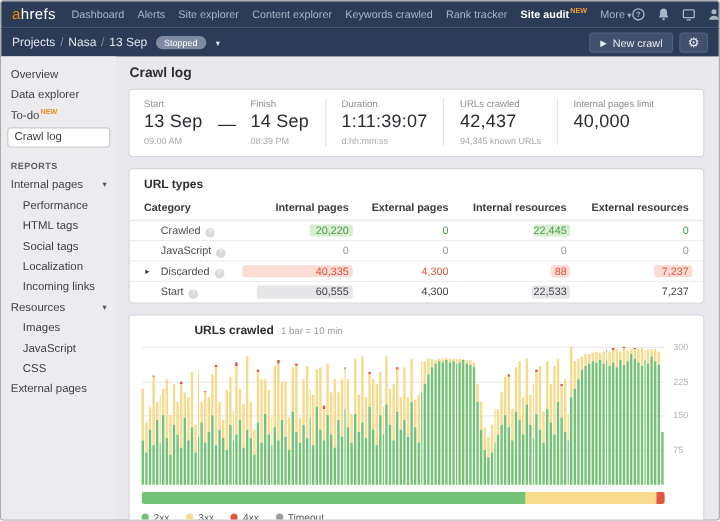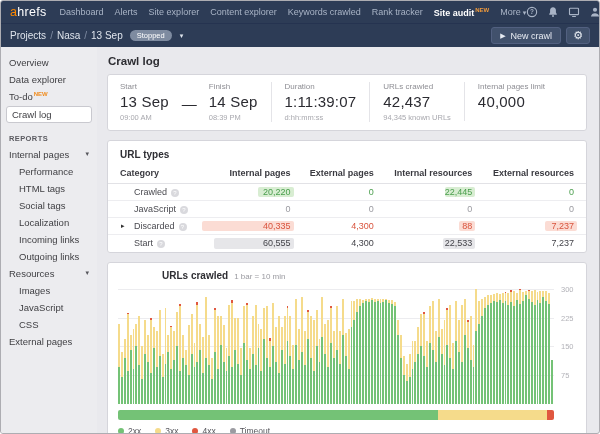--- a/index.html
+++ b/index.html
@@ -174,21 +174,20 @@
       <div class="side-item"><span>To-do</span><span class="side-badge">NEW</span></div>
       <div class="side-item selected"><span>Crawl log</span></div>
       <div class="reports-header">REPORTS</div>
       <div id="reportstree">
           <div class="side-item"><span>Internal pages</span><span class="side-caret">▾</span></div>
           <div class="side-item side-sub"><span>Performance</span></div>
           <div class="side-item side-sub"><span>HTML tags</span></div>
           <div class="side-item side-sub"><span>Social tags</span></div>
           <div class="side-item side-sub"><span>Localization</span></div>
           <div class="side-item side-sub"><span>Incoming links</span></div>
-          <div class="side-item side-sub"><span>Outgoing links</span></div>
           <div class="side-item"><span>Resources</span><span class="side-caret">▾</span></div>
           <div class="side-item side-sub"><span>Images</span></div>
           <div class="side-item side-sub"><span>JavaScript</span></div>
           <div class="side-item side-sub"><span>CSS</span></div>
           <div class="side-item"><span>External pages</span></div>
         </div>
     </aside>
 
     <main class="main">
       <div class="page-title">Crawl log</div>

